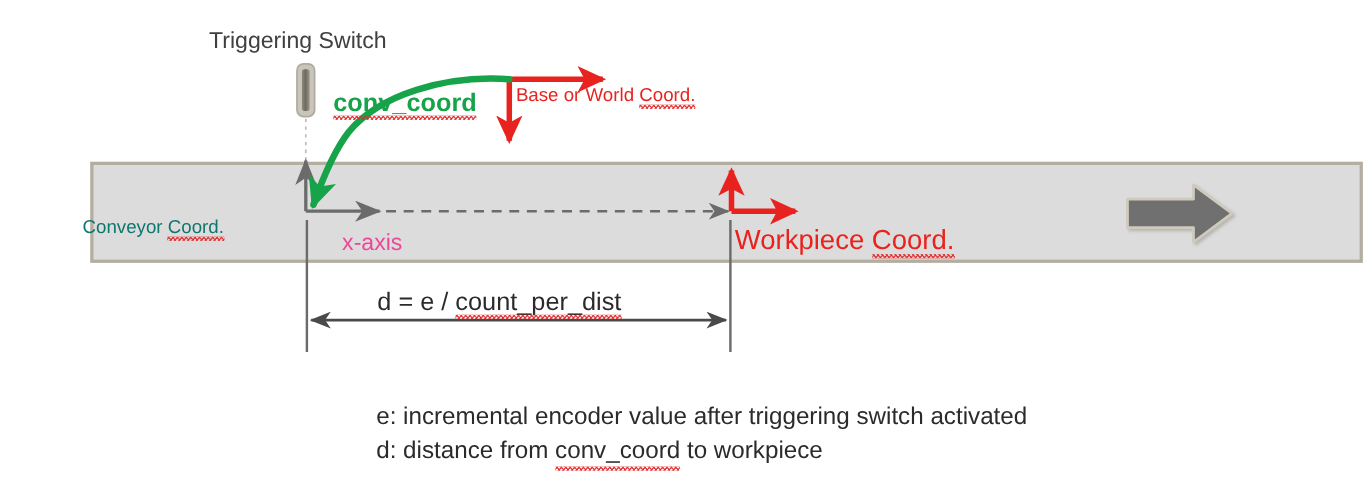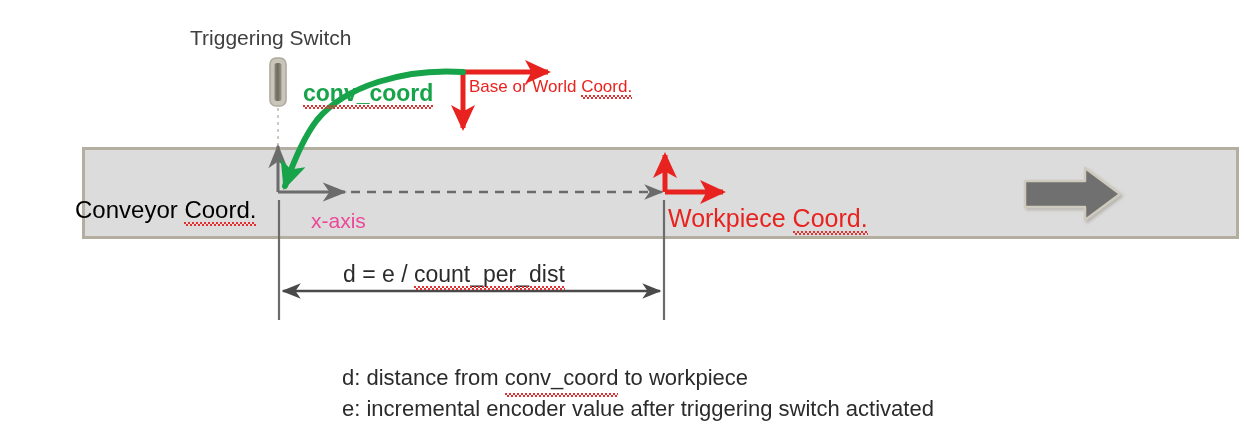--- a/index.html
+++ b/index.html
@@ -63,22 +63,22 @@
     font-weight: bold;
     color: #17a349;
   }
   #lbl-base-world {
     left: 424px; top: 78px;
     font-size: 17px;
     color: #e8231f;
   }
   #lbl-conveyor-coord {
     left: 30px; top: 198px;
-    font-size: 24px;
-    color: #000000;
+    font-size: 17px;
+    color: #0f766e;
   }
   #lbl-x-axis {
     left: 266px; top: 210px;
     font-size: 21px;
     color: #ec4899;
   }
   #lbl-workpiece-coord {
     left: 623px; top: 206px;
     font-size: 25px;
     color: #e8231f;
@@ -194,20 +194,20 @@
   <div class="lbl" id="lbl-dimension">
     <span>d = e / </span><span class="squig">count_per_dist</span>
   </div>
 
   <div class="lbl" id="lbl-workpiece-coord">
     <span>Workpiece </span><span class="squig">Coord.</span>
   </div>
 
   <div class="lbl" id="caption-block">
     <div class="cap-line">
+      <span>e: incremental encoder value after triggering switch activated</span>
+    </div>
+    <div class="cap-line">
       <span>d: distance from </span><span class="squig">conv_coord</span><span> to workpiece</span>
     </div>
-    <div class="cap-line">
-      <span>e: incremental encoder value after triggering switch activated</span>
-    </div>
   </div>
 
 </div>
 
 </body></html>

